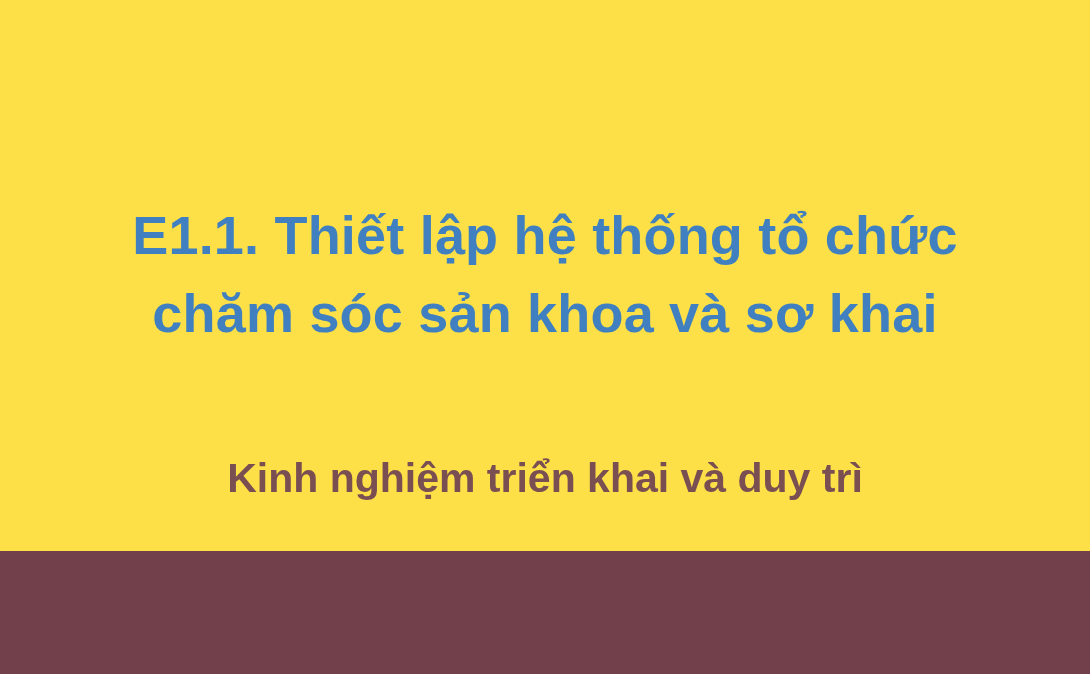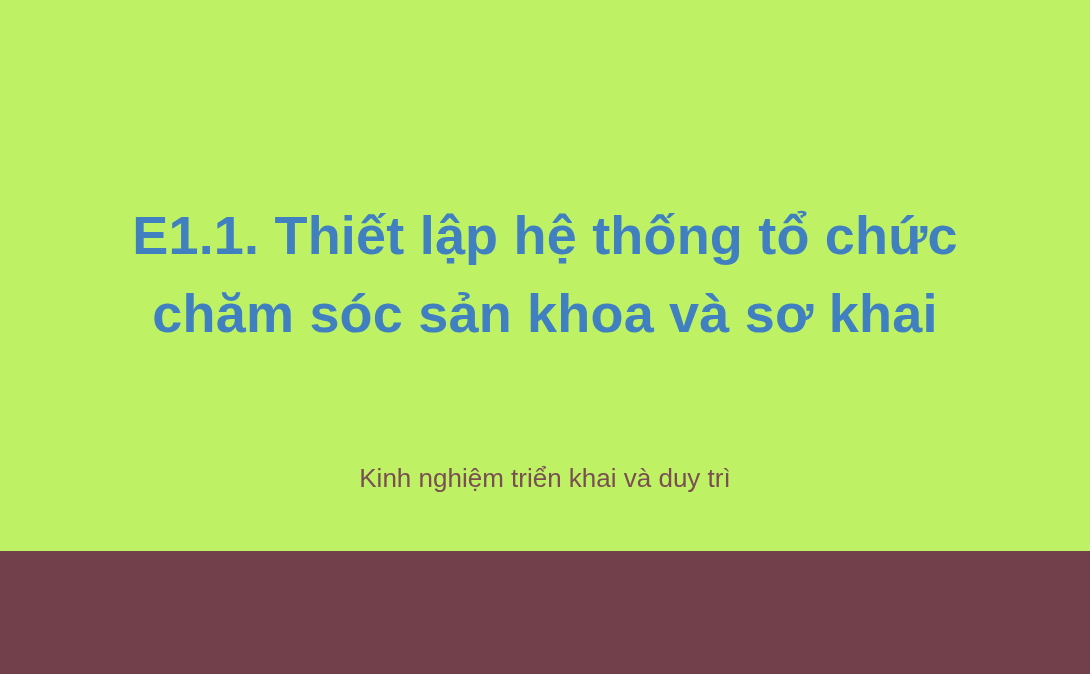--- a/index.html
+++ b/index.html
@@ -12,21 +12,21 @@
     height: 674px;
     background: #ffffff;
     font-family: "Liberation Sans", "DejaVu Sans", sans-serif;
     overflow: hidden;
   }
 
   .slide {
     position: relative;
     width: 1090px;
     height: 674px;
-    background: #bef264;
+    background: #fde047;
     overflow: hidden;
   }
 
   
   .title-block {
     position: absolute;
     left: 0;
     top: 196px;
     width: 1090px;
     text-align: center;
@@ -45,22 +45,22 @@
   .subtitle-block {
     position: absolute;
     left: 0;
     top: 452px;
     width: 1090px;
     text-align: center;
   }
   .subtitle-text {
     display: block;
     color: #7A4F52;
-    font-size: 26px;
-    font-weight: normal;
+    font-size: 41px;
+    font-weight: bold;
     line-height: 52px;
     white-space: nowrap;
   }
 
   
   .footer-band {
     position: absolute;
     left: 0;
     top: 551px;
     width: 1090px;

